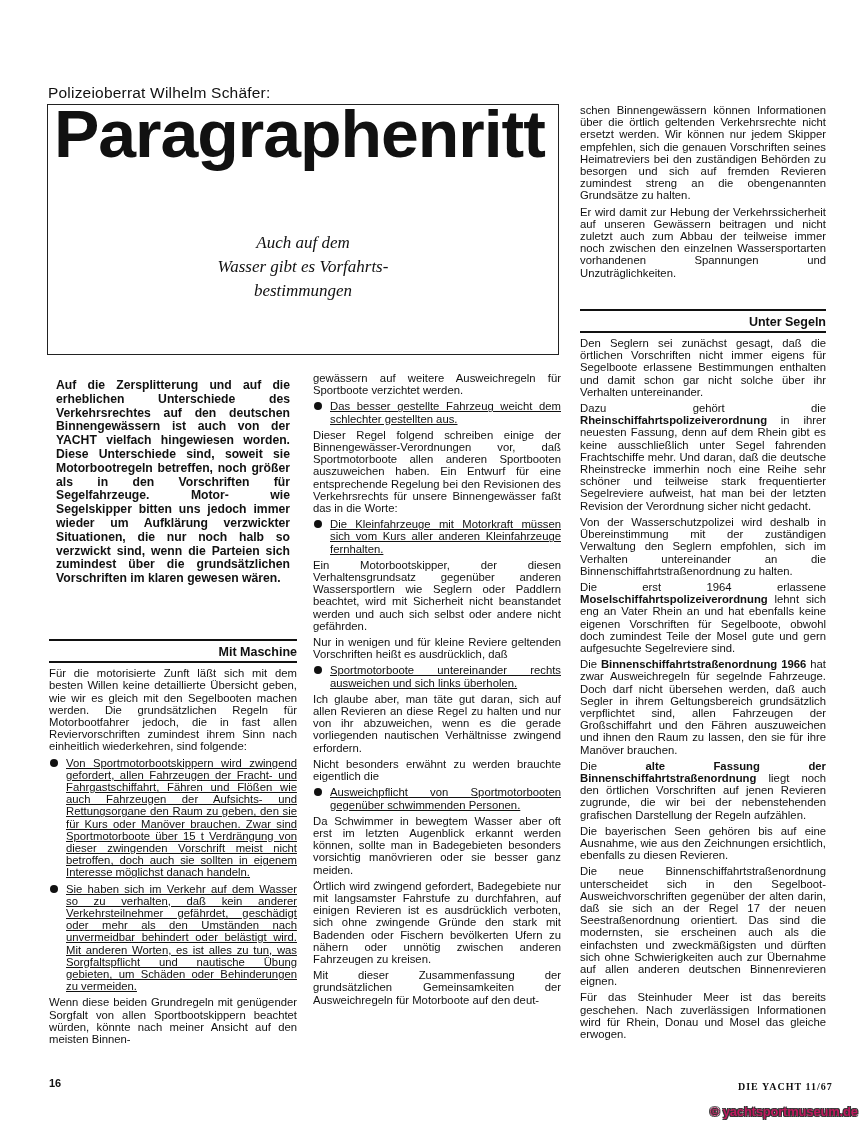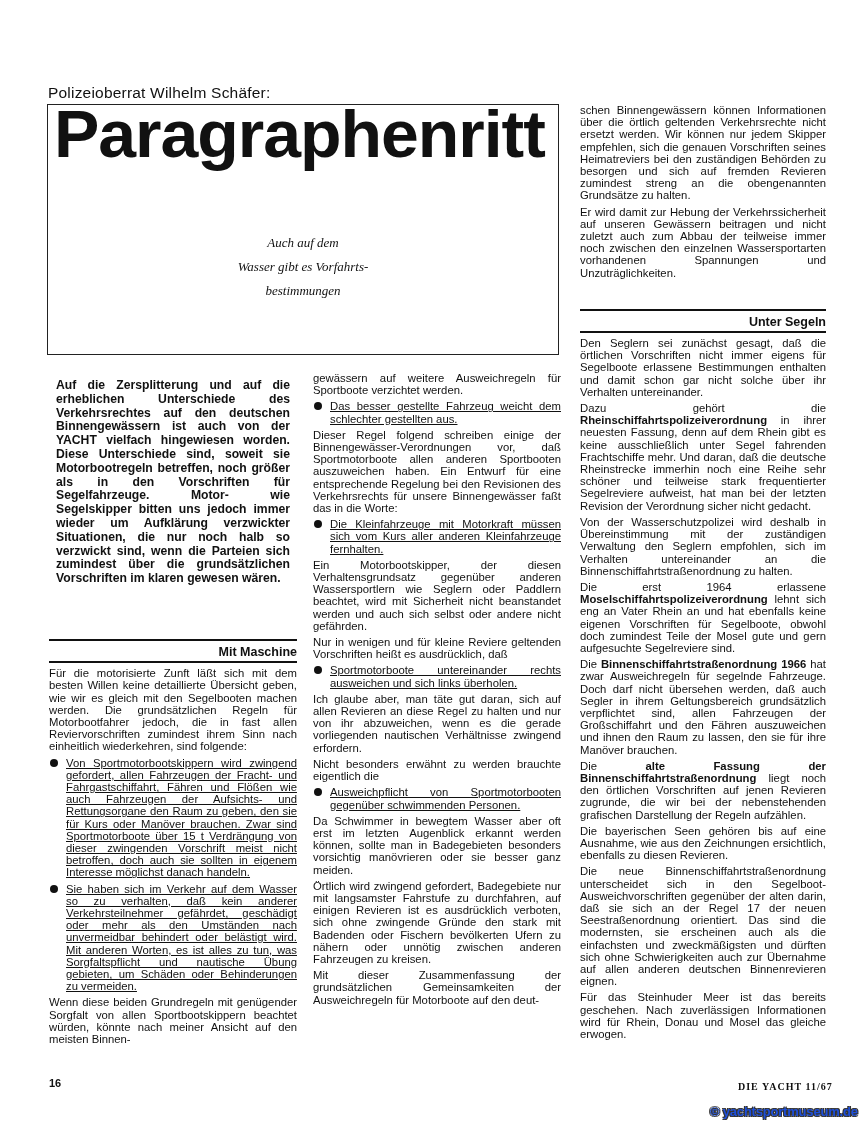--- a/index.html
+++ b/index.html
@@ -1,33 +1,33 @@
 <!DOCTYPE html>
 <html><head>
 <meta charset="utf-8">
 <style>
   html, body { margin: 0; padding: 0; background: #ffffff; }
   body { width: 864px; height: 1130px; position: relative; overflow: hidden; color: #111; font-family: "Liberation Sans", sans-serif; }
   .byline { position: absolute; left: 48px; top: 84px; font-size: 15.5px; font-weight: normal; letter-spacing: 0.2px; }
   .title-box { position: absolute; left: 47px; top: 104px; width: 512px; height: 251px; border: 1px solid #222; box-sizing: border-box; }
   .title { position: absolute; left: 6px; top: -4px; font-size: 66px; font-weight: bold; letter-spacing: -1px; line-height: 1; white-space: nowrap; transform: scaleX(1.03); transform-origin: left top; }
-  .subtitle { position: absolute; left: 0; right: 0; top: 126px; text-align: center; font-family: "Liberation Serif", serif; font-style: italic; font-size: 13px; line-height: 24px; }
+  .subtitle { position: absolute; left: 0; right: 0; top: 126px; text-align: center; font-family: "Liberation Serif", serif; font-style: italic; font-size: 17px; line-height: 24px; }
   .col { position: absolute; font-size: 11.3px; line-height: 12.2px; text-align: justify; }
   .col p { margin: 0 0 4px 0; hyphens: manual; }
   .col1 { left: 49px; top: 372px; width: 248px; }
   .col2 { left: 313px; top: 372px; width: 248px; }
   .col3 { left: 580px; top: 104px; width: 246px; }
   .lead { font-weight: bold; font-size: 12.2px; line-height: 13.8px; }
   .lead p { margin: 7px; }
   .section-head { border-top: 2px solid #111; border-bottom: 2px solid #111; text-align: right; font-weight: bold; font-size: 12.5px; padding: 5px 0 3px; margin: 0 0 4px 0; }
   .bullet { position: relative; padding-left: 17px; margin: 0 0 4px 0; text-decoration: underline; }
   .bullet .dot { position: absolute; left: 1px; top: 2px; width: 8px; height: 8px; border-radius: 50%; background: #111; }
   .page-num { position: absolute; left: 49px; top: 1077px; font-size: 11px; font-weight: bold; }
   .footer { position: absolute; left: 738px; top: 1081px; font-family: "Liberation Serif", serif; font-size: 10px; font-weight: bold; letter-spacing: 1px; }
-  .watermark { position: absolute; left: 710px; top: 1104px; font-size: 13px; font-weight: bold; color: #1d4ed8; letter-spacing: -0.2px; text-shadow: -1px -1px 0 #333, 1px -1px 0 #333, -1px 1px 0 #333, 1px 1px 0 #333; }
+  .watermark { position: absolute; left: 710px; top: 1104px; font-size: 13px; font-weight: bold; color: #be185d; letter-spacing: -0.2px; text-shadow: -1px -1px 0 #333, 1px -1px 0 #333, -1px 1px 0 #333, 1px 1px 0 #333; }
   b { font-weight: bold; }
 </style>
 </head>
 <body>
 
 <div class="byline">Polizeioberrat Wilhelm Schäfer:</div>
 
 <div class="title-box">
   <div class="title">Paragraphenritt</div>
   <div class="subtitle">

